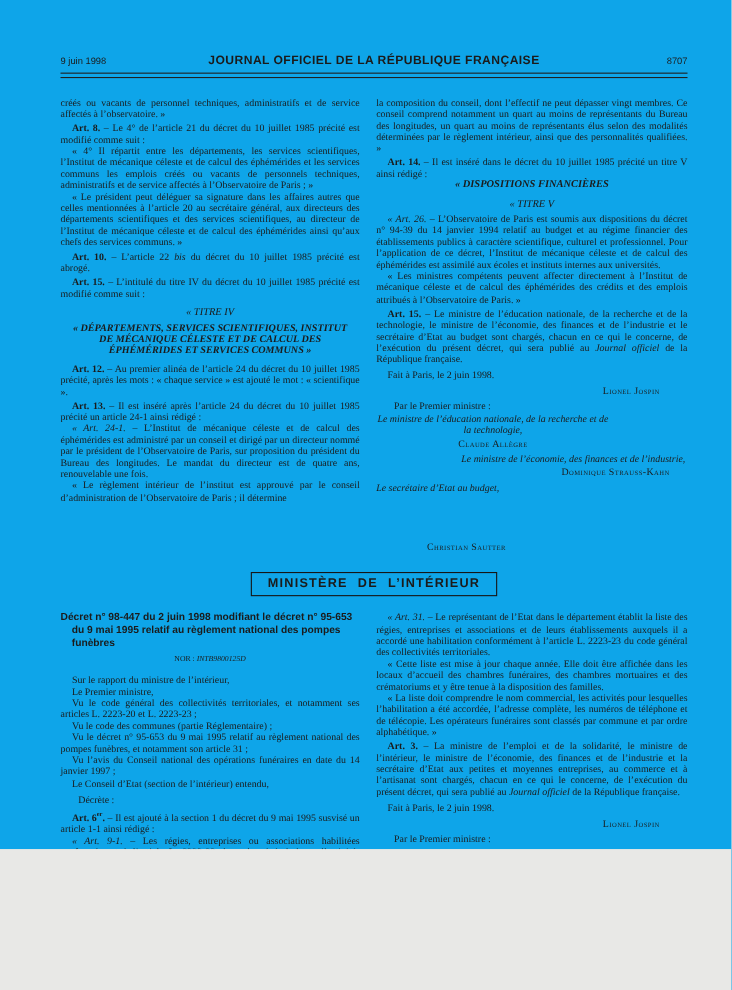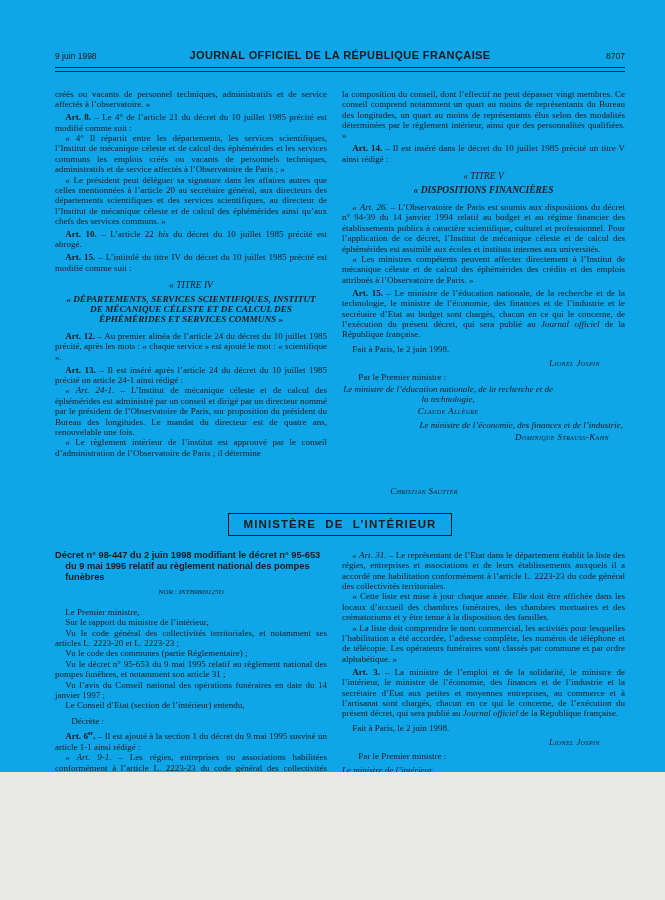--- a/index.html
+++ b/index.html
@@ -47,21 +47,21 @@
   .role-r{text-align:right;text-indent:0;padding-right:2px;margin-top:4px;}
   .name-r{text-align:right;text-indent:0;padding-right:1.8em;margin:1px 0 4px;}
   .role-l0{text-indent:0;margin-top:4px;}
   .name-l0{text-indent:0;padding-left:.4em;}
   .name-c2{width:58%;text-align:center;text-indent:0;margin-top:44px;}
   .name-r2{text-align:right;text-indent:0;padding-right:4.5em;margin-top:3px;}
   
   .s-b{font-weight:bold;}
   .s-i{font-style:italic;}
   .s-bi{font-weight:bold;font-style:italic;}
-  .s-sc{font-variant:small-caps;letter-spacing:.4px;font-style:italic;}
+  .s-sc{font-variant:small-caps;letter-spacing:.4px;}
   .s-sup{vertical-align:super;font-size:.65em;line-height:0;}
   
   .banner-wrap{display:flex;justify-content:center;margin:17px 0 14px;}
   .banner{border:1.6px solid #161616;padding:5px 15px;font-family:"Liberation Sans",sans-serif;font-weight:bold;font-size:11.5px;letter-spacing:1.1px;word-spacing:5px;}
 </style>
 </head>
 <body>
 
 <div class="page">
 
@@ -84,48 +84,49 @@
         <p class="ctr-head"><span class="s-bi">« DÉPARTEMENTS, SERVICES SCIENTIFIQUES, INSTITUT DE MÉCANIQUE CÉLESTE ET DE CALCUL DES ÉPHÉMÉRIDES ET SERVICES COMMUNS »</span></p>
         <p class="art"><span class="s-b">Art. 12.</span><span> – Au premier alinéa de l’article 24 du décret du 10 juillet 1985 précité, après les mots : « chaque service » est ajouté le mot : « scientifique ».</span></p>
         <p class="art"><span class="s-b">Art. 13.</span><span> – Il est inséré après l’article 24 du décret du 10 juillet 1985 précité un article 24-1 ainsi rédigé :</span></p>
         <p><span class="s-i">« Art. 24-1.</span><span> – L’Institut de mécanique céleste et de calcul des éphémérides est administré par un conseil et dirigé par un directeur nommé par le président de l’Observatoire de Paris, sur proposition du président du Bureau des longitudes. Le mandat du directeur est de quatre ans, renouvelable une fois.</span></p>
         <p><span>« Le règlement intérieur de l’institut est approuvé par le conseil d’administration de l’Observatoire de Paris ; il détermine</span></p>
       </div>
     <div class="vrule"></div>
     <div class="col col-r">
         <p class="p0"><span>la composition du conseil, dont l’effectif ne peut dépasser vingt membres. Ce conseil comprend notamment un quart au moins de représentants du Bureau des longitudes, un quart au moins de représentants élus selon des modalités déterminées par le règlement intérieur, ainsi que des personnalités qualifiées. »</span></p>
         <p class="art"><span class="s-b">Art. 14.</span><span> – Il est inséré dans le décret du 10 juillet 1985 précité un titre V ainsi rédigé :</span></p>
+        <p class="ctr ctr-sub"><span class="s-bi">« DISPOSITIONS FINANCIÈRES</span></p>
         <p class="ctr"><span class="s-i">« TITRE V</span></p>
-        <p class="ctr ctr-sub"><span class="s-bi">« DISPOSITIONS FINANCIÈRES</span></p>
         <p><span class="s-i">« Art. 26.</span><span> – L’Observatoire de Paris est soumis aux dispositions du décret n° 94-39 du 14 janvier 1994 relatif au budget et au régime financier des établissements publics à caractère scientifique, culturel et professionnel. Pour l’application de ce décret, l’Institut de mécanique céleste et de calcul des éphémérides est assimilé aux écoles et instituts internes aux universités.</span></p>
         <p><span>« Les ministres compétents peuvent affecter directement à l’Institut de mécanique céleste et de calcul des éphémérides des crédits et des emplois attribués à l’Observatoire de Paris. »</span></p>
         <p class="art"><span class="s-b">Art. 15.</span><span> – Le ministre de l’éducation nationale, de la recherche et de la technologie, le ministre de l’économie, des finances et de l’industrie et le secrétaire d’Etat au budget sont chargés, chacun en ce qui le concerne, de l’exécution du présent décret, qui sera publié au </span><span class="s-i">Journal officiel</span><span> de la République française.</span></p>
         <p class="fait"><span>Fait à Paris, le 2 juin 1998.</span></p>
         <p class="sig-r"><span class="s-sc">Lionel Jospin</span></p>
         <p class="byline"><span>Par le Premier ministre :</span></p>
         <p class="role-c"><span class="s-i">Le ministre de l’éducation nationale, de la recherche et de la technologie,</span></p>
         <p class="name-c"><span class="s-sc">Claude Allègre</span></p>
         <p class="role-r"><span class="s-i">Le ministre de l’économie, des finances et de l’industrie,</span></p>
         <p class="name-r"><span class="s-sc">Dominique Strauss-Kahn</span></p>
+        <p class="role-l0"><span class="s-i">Le secrétaire d’Etat au budget,</span></p>
         <p class="name-c2"><span class="s-sc">Christian Sautter</span></p>
       </div>
   </div>
 
   <div class="banner-wrap">
     <div class="banner">
       <span>MINISTÈRE DE L’INTÉRIEUR</span>
     </div>
   </div>
 
   <div class="cols bottom">
     <div class="col col-l">
         <p class="head-sans"><span>Décret n° 98-447 du 2 juin 1998 modifiant le décret n° 95-653 du 9 mai 1995 relatif au règlement national des pompes funèbres</span></p>
         <p class="nor"><span>NOR : </span><span class="s-i">INTB9800125D</span></p>
+        <p><span>Sur le rapport du ministre de l’intérieur,</span></p>
         <p><span>Le Premier ministre,</span></p>
-        <p><span>Sur le rapport du ministre de l’intérieur,</span></p>
         <p><span>Vu le code général des collectivités territoriales, et notamment ses articles L. 2223-20 et L. 2223-23 ;</span></p>
         <p><span>Vu le code des communes (partie Réglementaire) ;</span></p>
         <p><span>Vu le décret n° 95-653 du 9 mai 1995 relatif au règlement national des pompes funèbres, et notamment son article 31 ;</span></p>
         <p><span>Vu l’avis du Conseil national des opérations funéraires en date du 14 janvier 1997 ;</span></p>
         <p><span>Le Conseil d’Etat (section de l’intérieur) entendu,</span></p>
         <p class="decrete"><span>Décrète :</span></p>
         <p class="art"><span class="s-b">Art. 6</span><span class="s-b s-sup">er</span><span class="s-b">.</span><span> – Il est ajouté à la section 1 du décret du 9 mai 1995 susvisé un article 1-1 ainsi rédigé :</span></p>
         <p><span class="s-i">« Art. 9-1.</span><span> – Les régies, entreprises ou associations habilitées conformément à l’article L. 2223-23 du code général des collectivités territoriales qui organisent les funérailles d’une personne dont le corps doit faire l’objet d’une crémation dans les conditions fixées à l’article R. 361-42 du code des communes sont tenues d’informer les familles des dispositions de l’article R. 361-14 du même code. »</span></p>
         <p class="art"><span class="s-b">Art. 2.</span><span> – L’article 31 du décret du 9 mai 1995 susvisé est remplacé par les dispositions suivantes :</span></p>
       </div>

